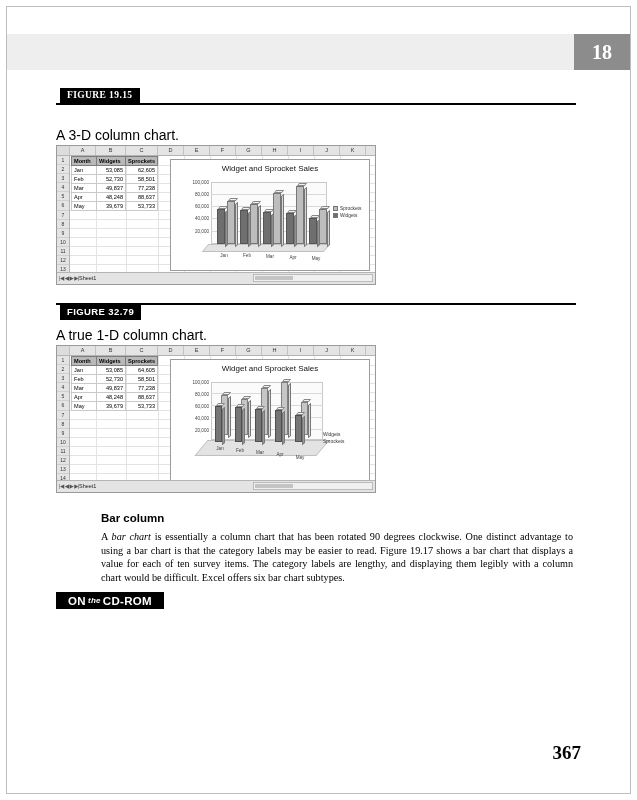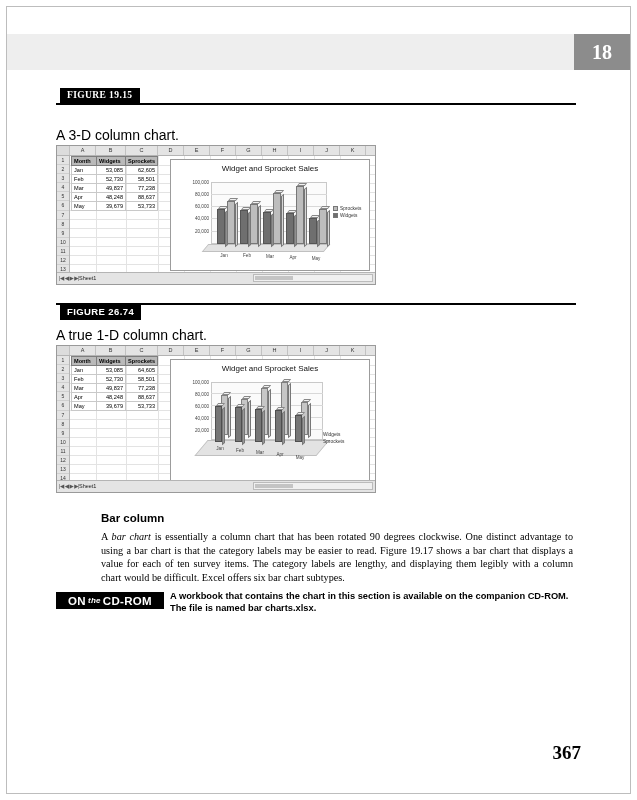--- a/index.html
+++ b/index.html
@@ -515,21 +515,21 @@
     <div class="xl-status">
       <span class="navarrows">|◀ ◀ ▶ ▶|</span>
       <span class="tabs">Sheet1</span>
       <span class="xl-hscroll">
           <span class="thumb"></span>
         </span>
     </div>
   </div>
 
   <div class="fig-rule" style="top:303px;"></div>
-  <div class="fig-tag" style="top:304px;">FIGURE 26.74</div>
+  <div class="fig-tag" style="top:304px;">FIGURE 32.79</div>
   <div class="fig-caption" style="top:327px;">A true 1-D column chart.</div>
 
   <div class="xl" style="left:56px; top:345px; width:320px; height:148px;">
     <div class="xl-colhead">
       <div class="c" style="width:13px; background:#dcdcdc;"></div>
       <div class="c" style="width:26px;">A</div>
       <div class="c" style="width:30px;">B</div>
       <div class="c" style="width:32px;">C</div>
       <div class="c" style="width:26px;">D</div>
       <div class="c" style="width:26px;">E</div>
@@ -716,16 +716,15 @@
 
   <div class="h3" style="left:101px; top:512px;">Bar column</div>
 
   <div class="bodytext" style="left:101px; top:530px; width:472px;"><span>A </span><i>bar chart</i><span> is essentially a column chart that has been rotated 90 degrees clockwise. One distinct advantage to using a bar chart is that the category labels may be easier to read. Figure 19.17 shows a bar chart that displays a value for each of ten survey items. The category labels are lengthy, and displaying them legibly with a column chart would be difficult. Excel offers six bar chart subtypes.</span></div>
 
   <div class="cd-badge">
     <span>ON</span>
       <span class="the">the</span>
       <span>CD-ROM</span>
   </div>
-  <div class="cd-note">A workbook that contains the chart in this section is available on the companion CD-ROM. The file is named bar charts.xlsx.</div>
 
   <div class="folio">367</div>
 </div>
 
 </body></html>

